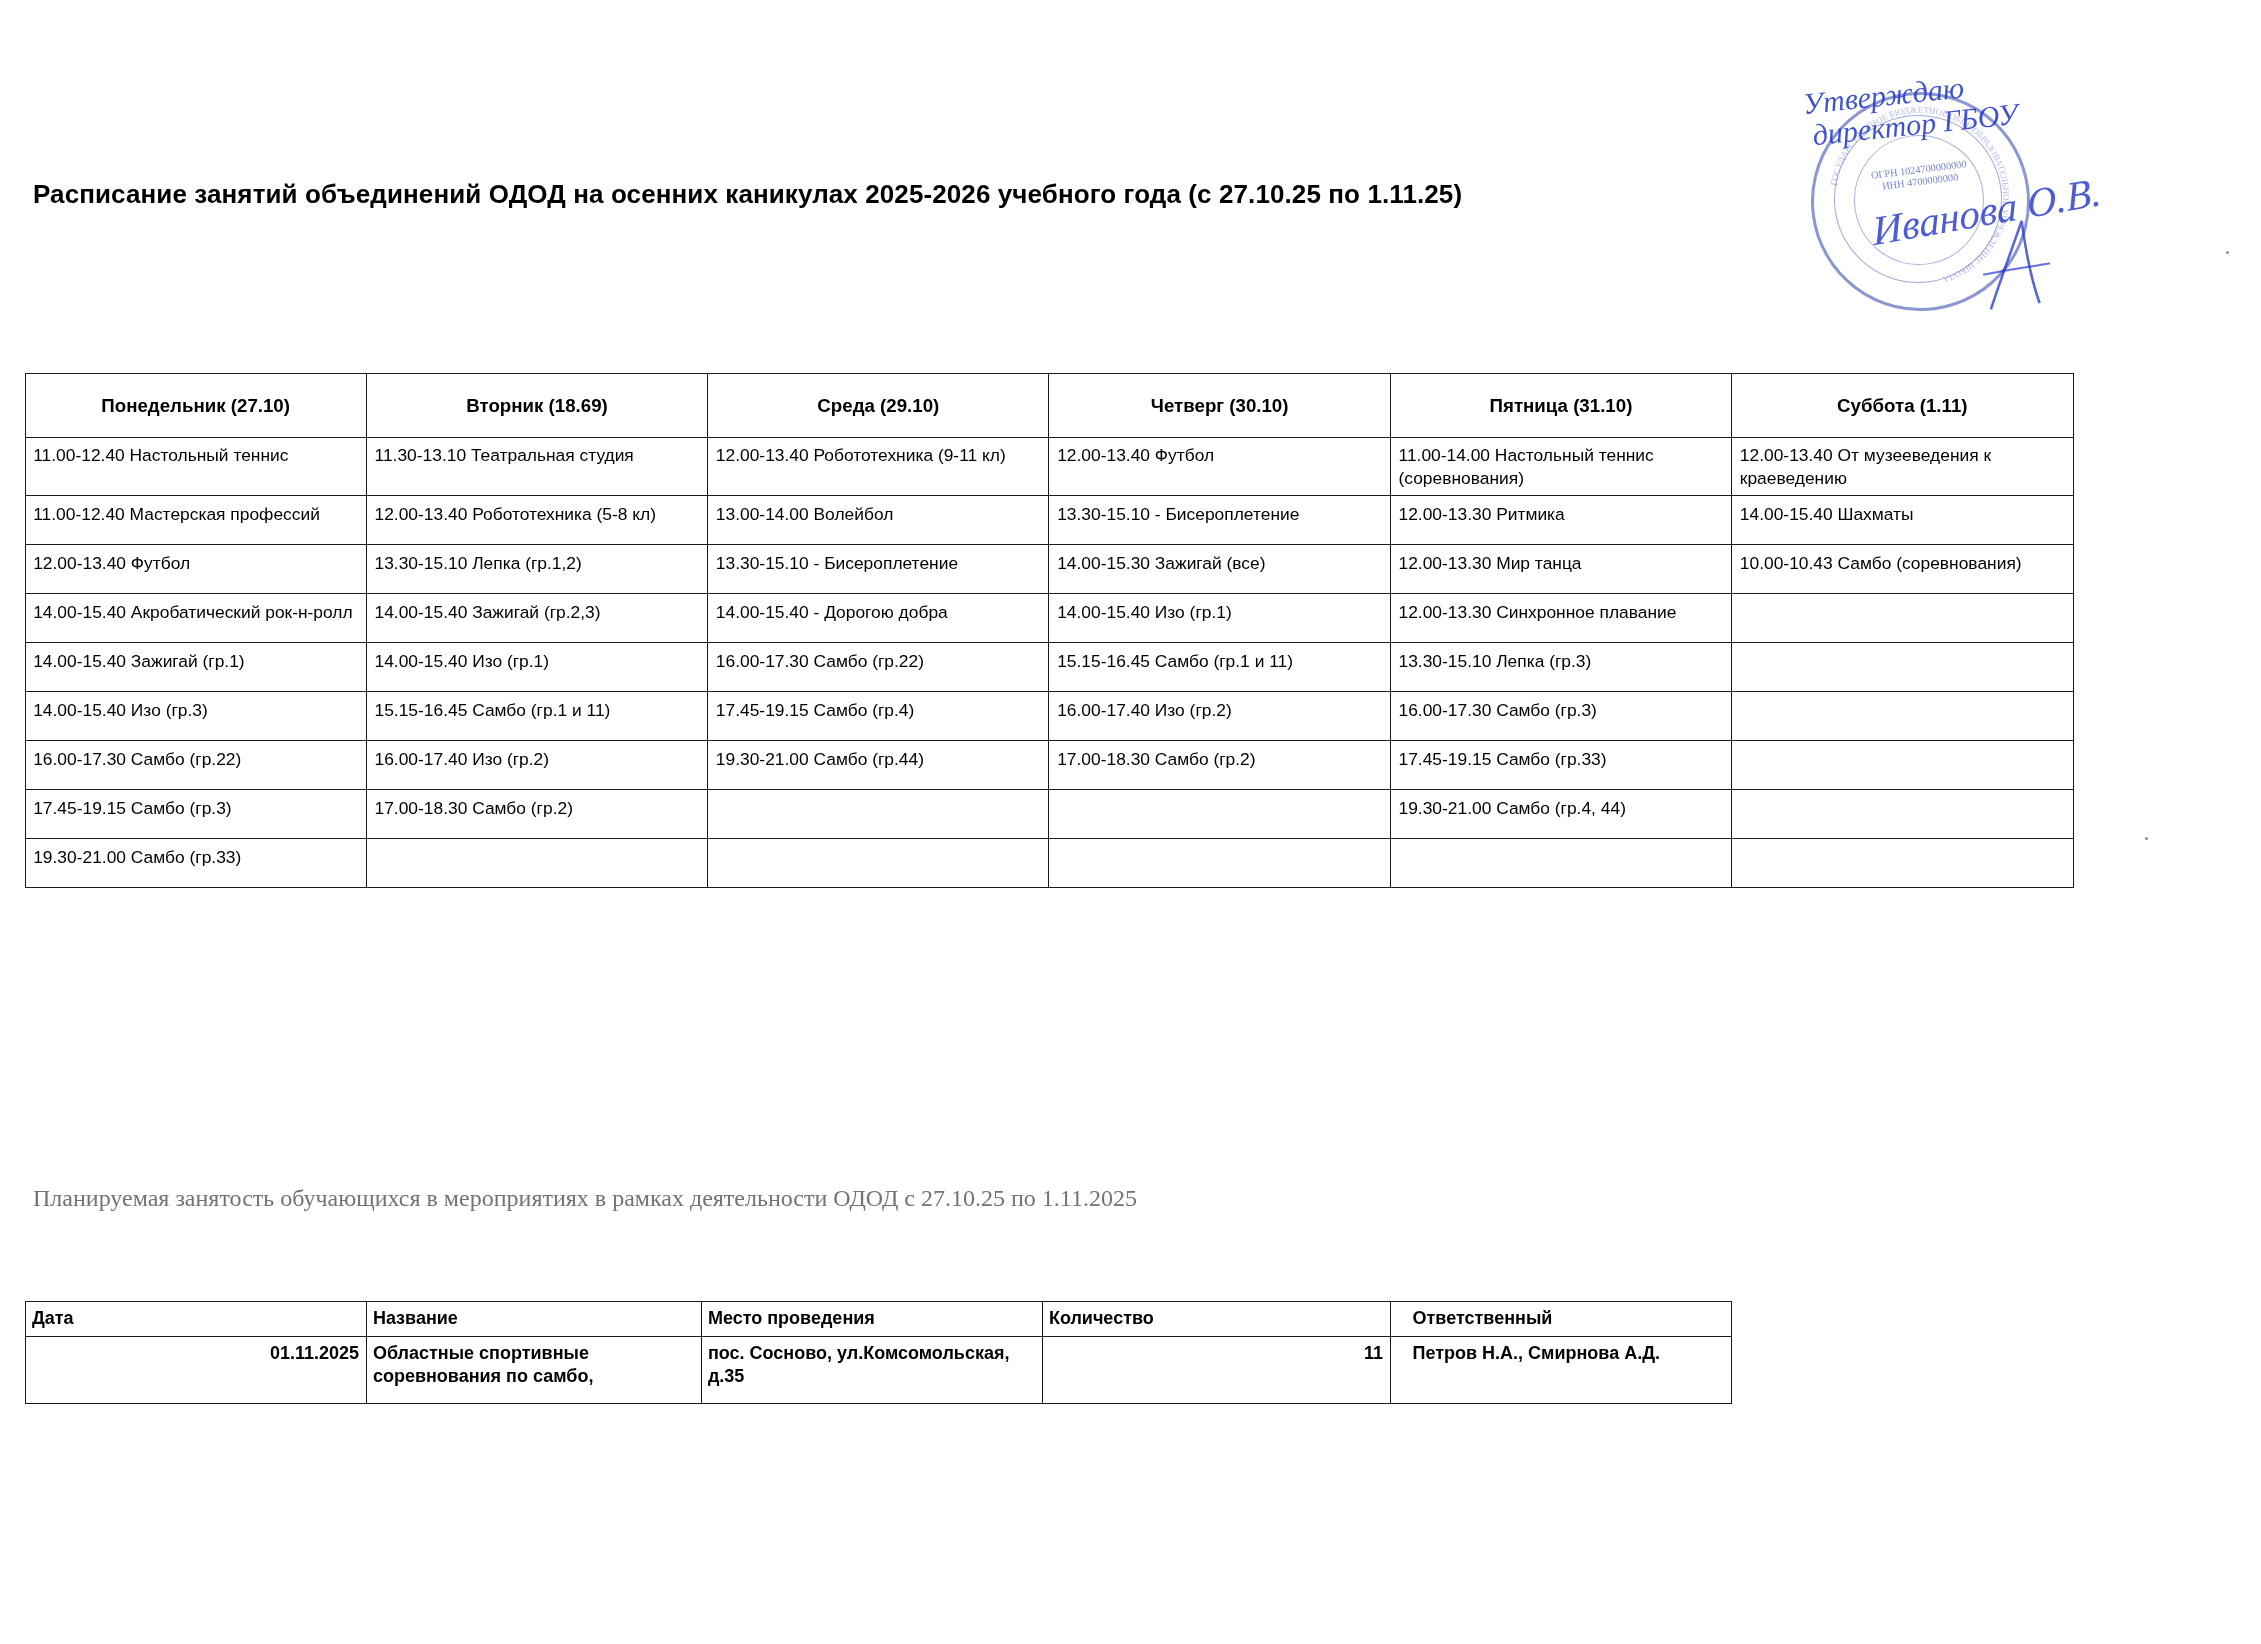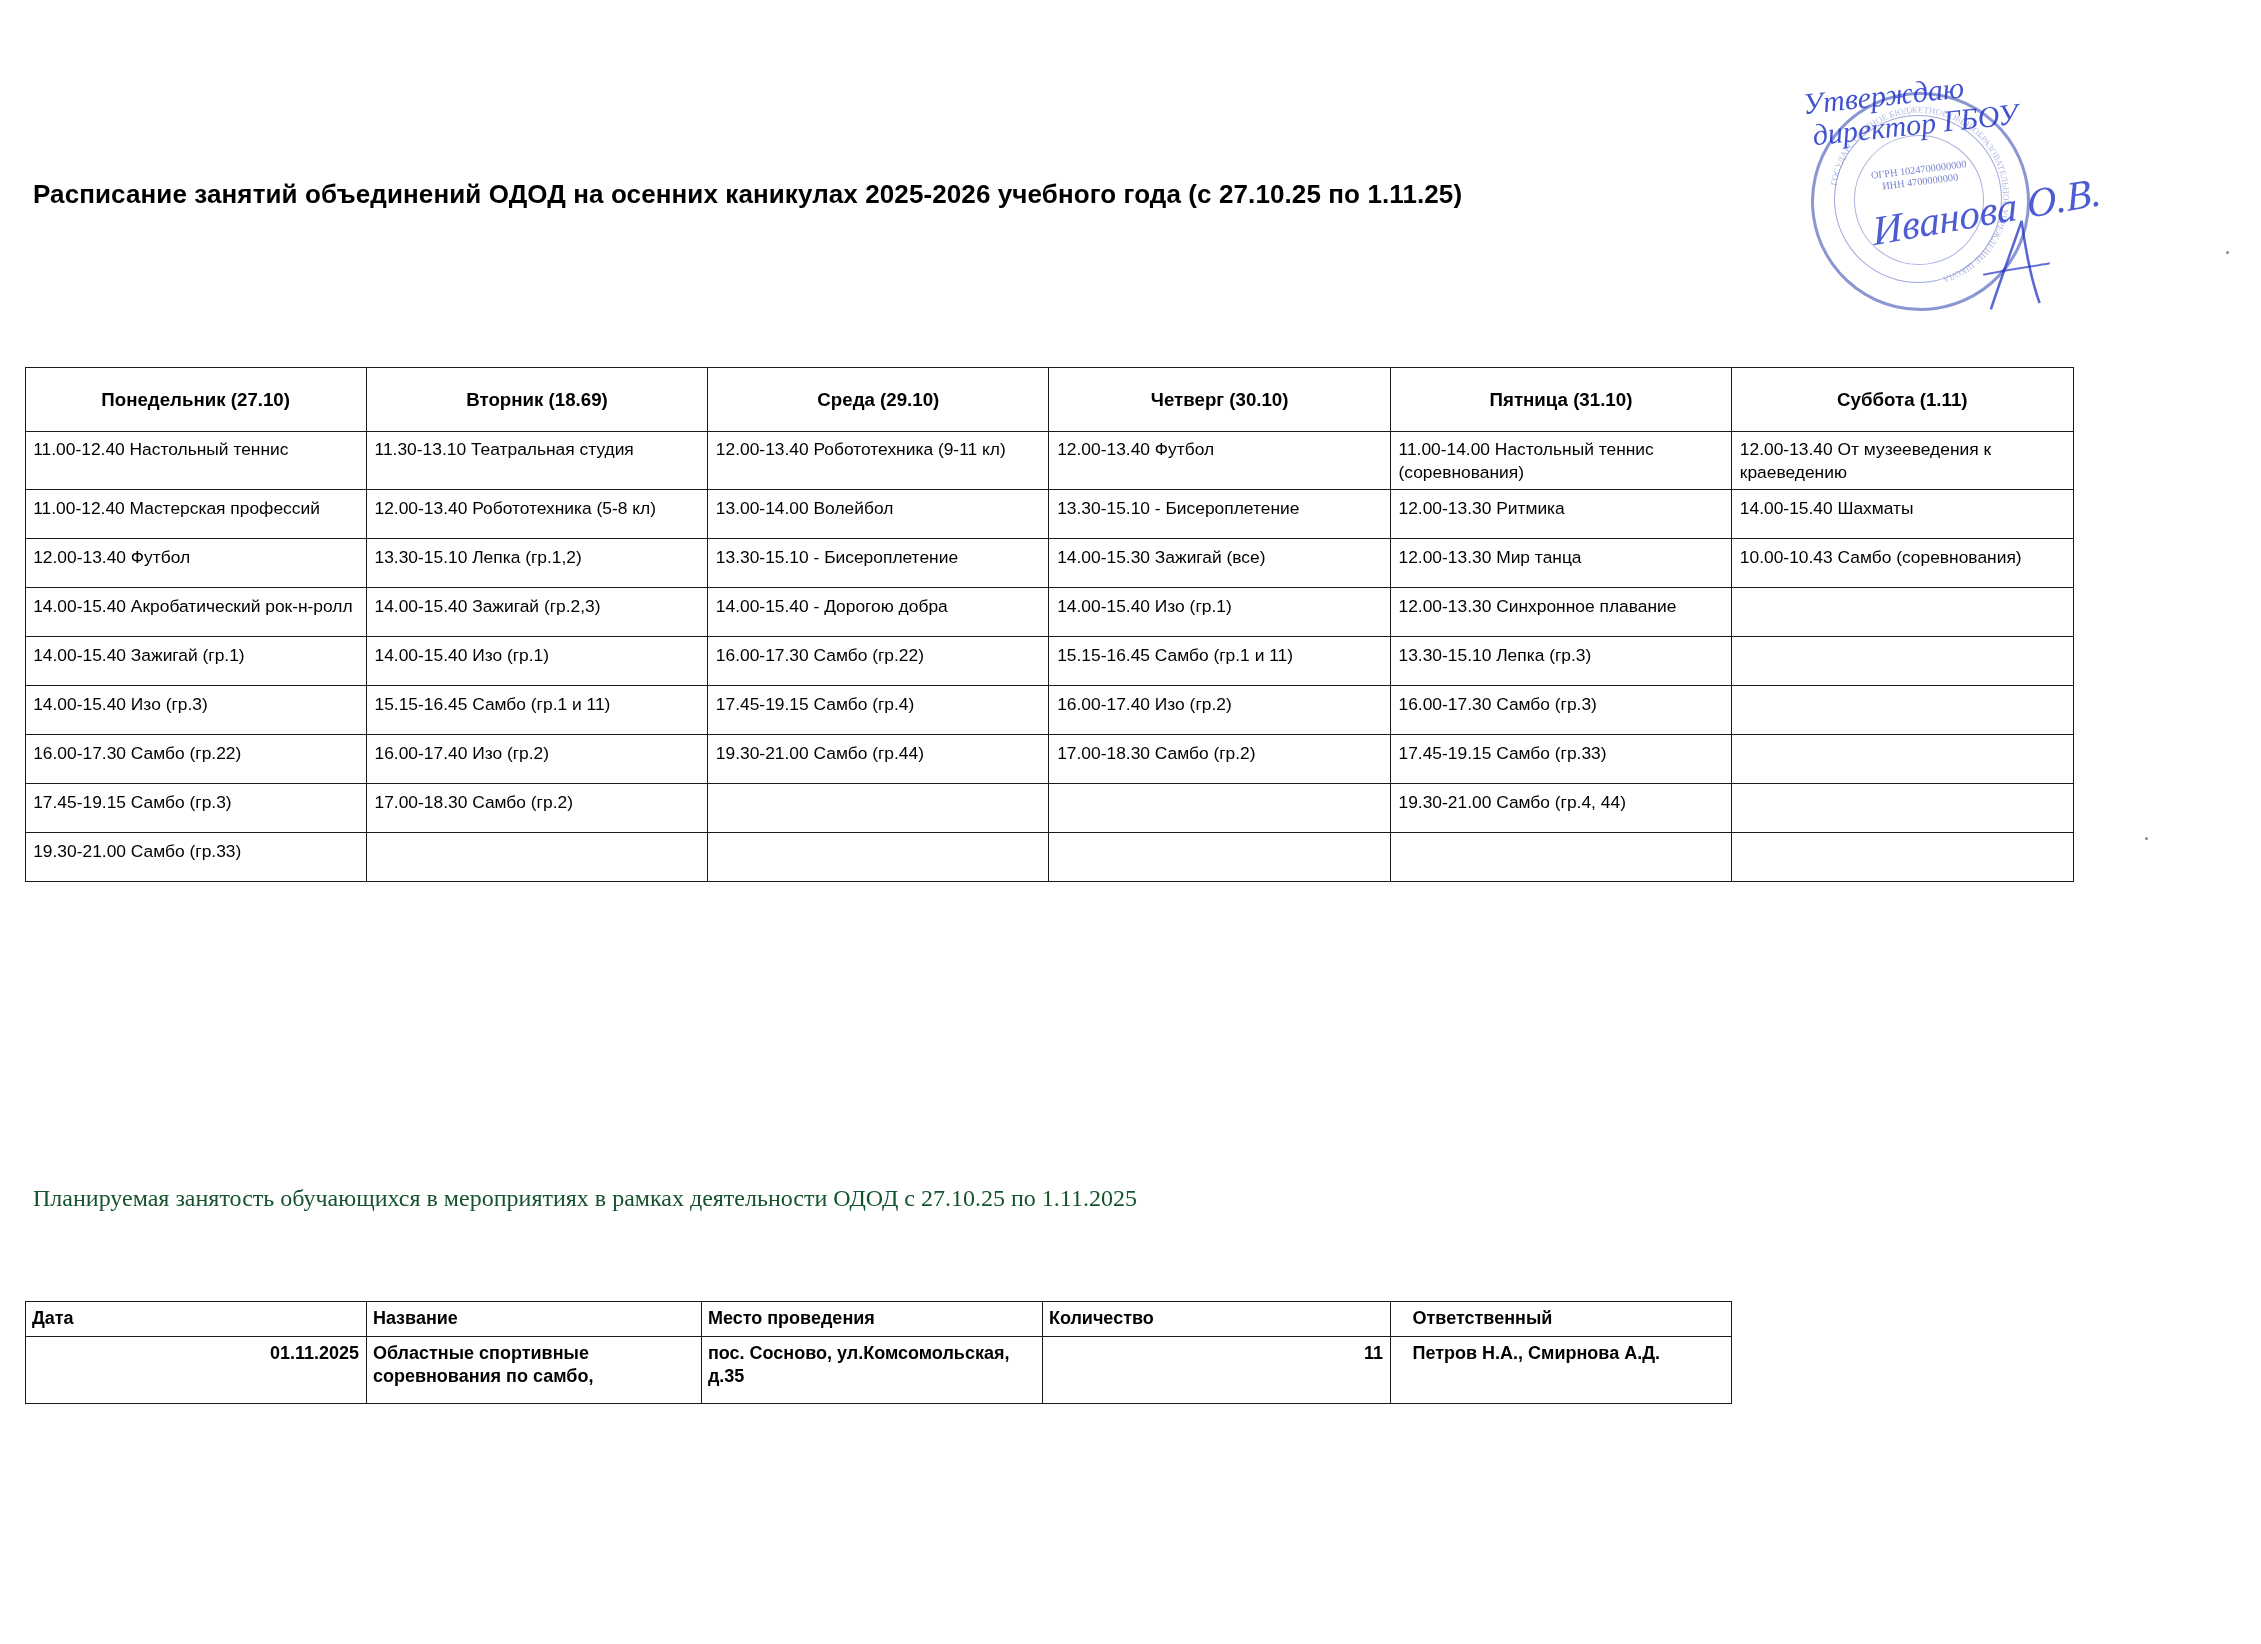--- a/index.html
+++ b/index.html
@@ -132,20 +132,21 @@
     table-layout: fixed;
   }
   .sched-wrap {
     position: absolute;
     left: 24.5px;
     top: 367px;
   }
   table.sched {
     width: 2049px;
     border: 1.9px solid #1b1b1b;
+    margin-top: 6px;
   }
   table.sched th, table.sched td {
     border: 1.3px solid #1b1b1b;
     vertical-align: top;
     padding: 6.4px 6.4px 6.4px 7.7px;
     font-size: 17.4px;
     line-height: 1.28;
     height: 49px;
     box-sizing: border-box;
   }
@@ -159,21 +160,21 @@
   }
   table.sched col { width: 16.666%; }
 
   
   .sub-title {
     position: absolute;
     left: 33px;
     top: 1185px;
     font-family: "Liberation Serif", serif;
     font-size: 24px;
-    color: #14532d;
+    color: #737373;
     white-space: nowrap;
   }
 
   
   .events-wrap {
     position: absolute;
     left: 24.5px;
     top: 1301px;
   }
   table.events {

